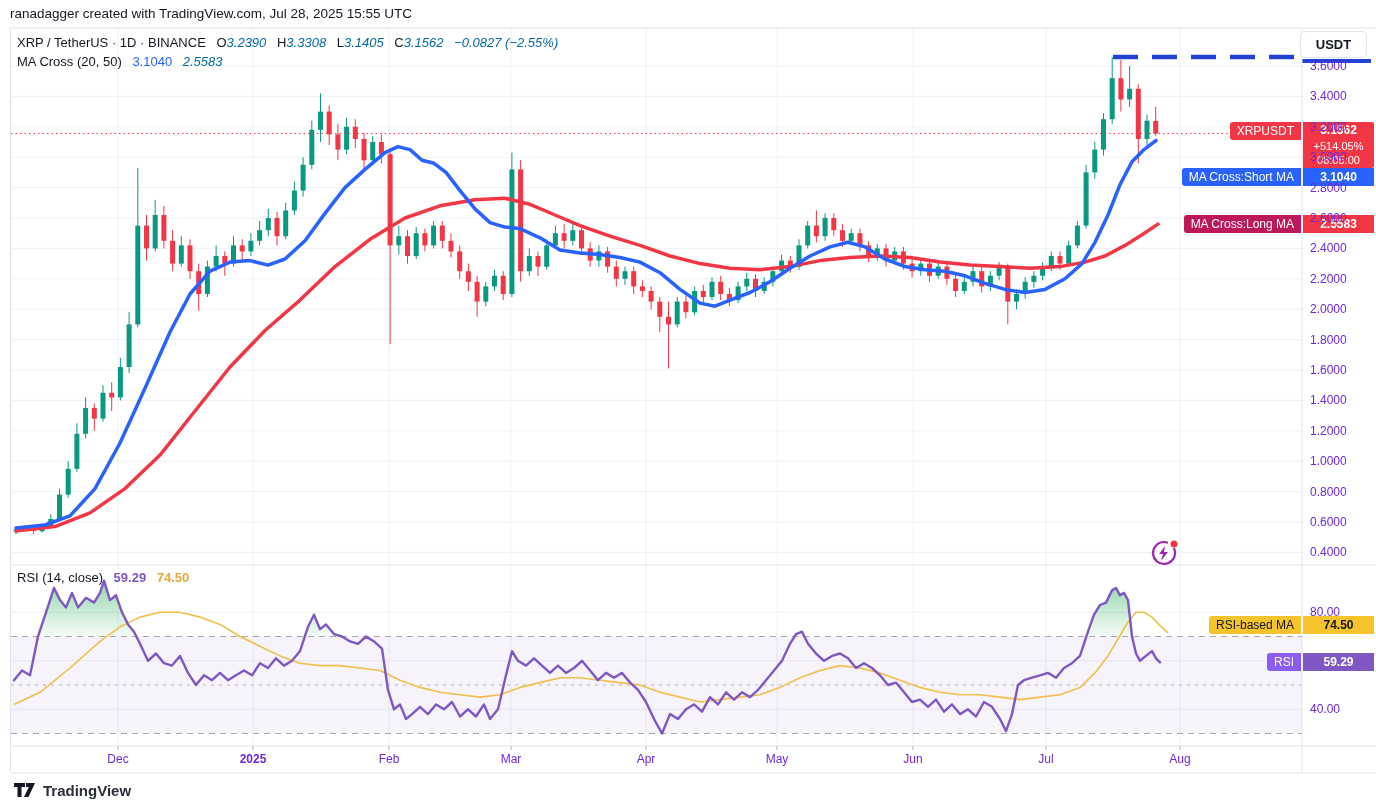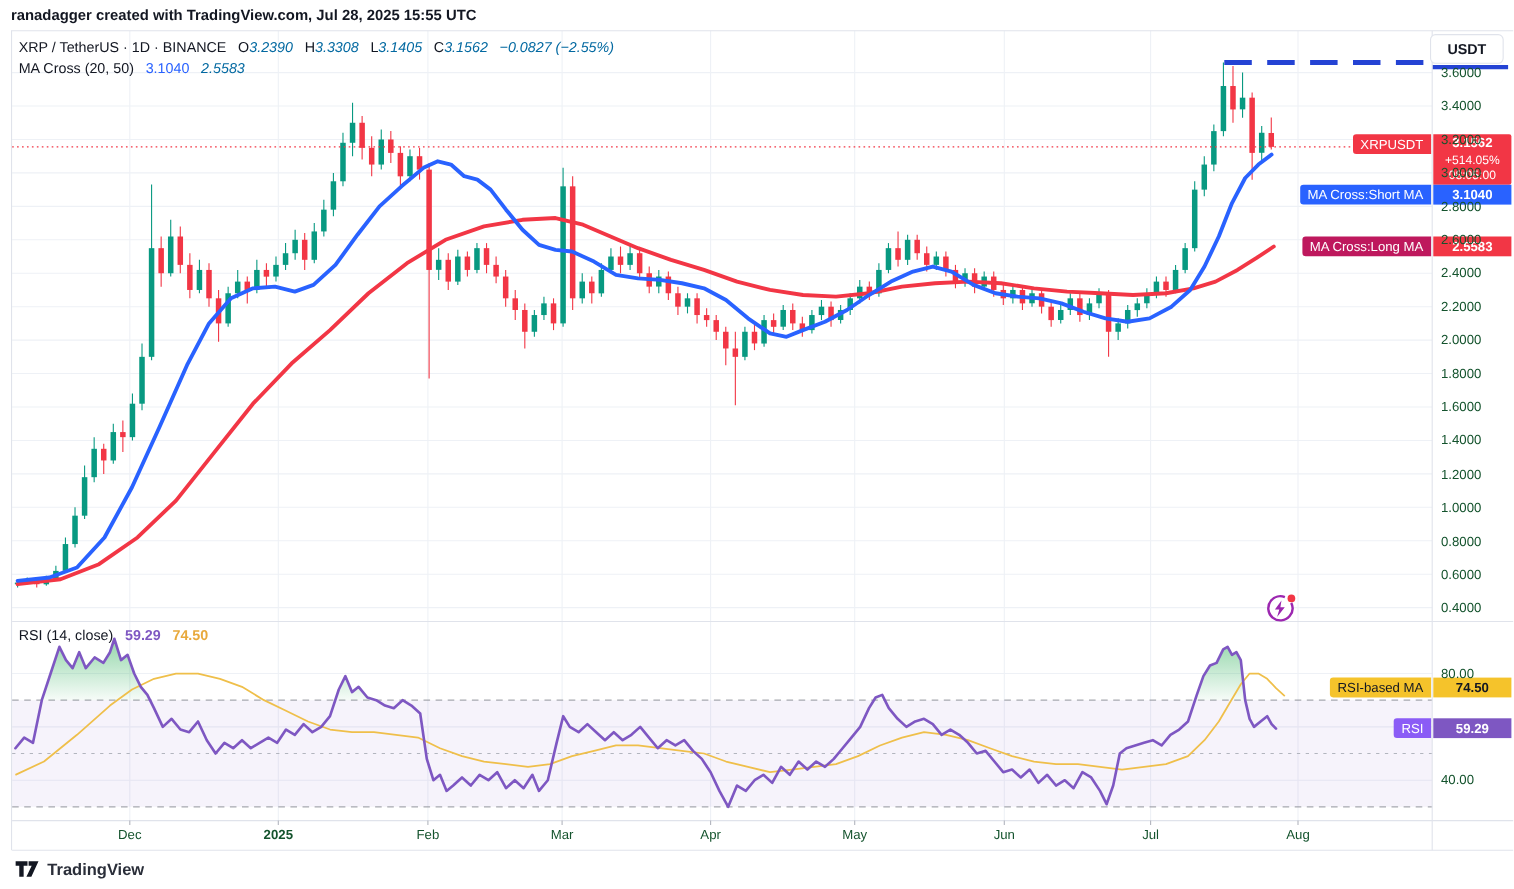--- a/index.html
+++ b/index.html
@@ -1,28 +1,28 @@
 <!DOCTYPE html>
 <html><head>
 <meta charset="utf-8">
 <style>
   * { margin:0; padding:0; box-sizing:border-box; }
   html,body { background:#fff; }
   body { font-family:"Liberation Sans", sans-serif; color:#131722; }
   #stage { position:relative; width:1376px; height:808px; background:#fff; overflow:hidden; }
   #chart-svg { position:absolute; left:0; top:0; }
   .abs { position:absolute; }
-  .attr-line { left:10px; top:6px; font-size:13.5px; font-weight:700; color:#131722; }
+  .attr-line { left:10px; top:6px; font-size:13.5px; font-weight:400; color:#131722; }
   .legend { left:17px; font-size:13px; white-space:nowrap; }
   .legend .red { color:#0369a1;font-style:italic; }
   .legend .blue { color:#2962FF; }
   .legend .purple { color:#7E57C2; font-weight:700; }
   .legend .gold { color:#E8A93C; font-weight:700; }
   .legend .sp { display:inline-block; width:7px; }
-  .tick { position:absolute; font-size:12px; color:#14532d; line-height:12px; }
+  .tick { position:absolute; font-size:12px; color:#6d28d9; line-height:12px; }
   .time-tick { transform:translateX(-50%); top:753px; }
   .badge-tag { position:absolute; height:18px; line-height:18px; font-size:12px; color:#fff;
                padding:0 7px; border-radius:3px 0 0 3px; white-space:nowrap; }
   .badge-val { position:absolute; left:1303px; width:71px; height:18px; line-height:18px;
                font-size:12px; color:#fff; text-align:center; font-weight:700; }
   .sym-badge { position:absolute; left:1303px; width:71px; text-align:center; color:#fff; }
   .usdt-btn { left:1300px; top:31px; width:67px; height:27px; background:#fff;
               border:1px solid #E0E3EB; border-radius:5px; font-size:13px; font-weight:700;
               text-align:center; line-height:25px; color:#131722; cursor:pointer; }
   .flash { left:1151px; top:538px; width:28px; height:28px; }

